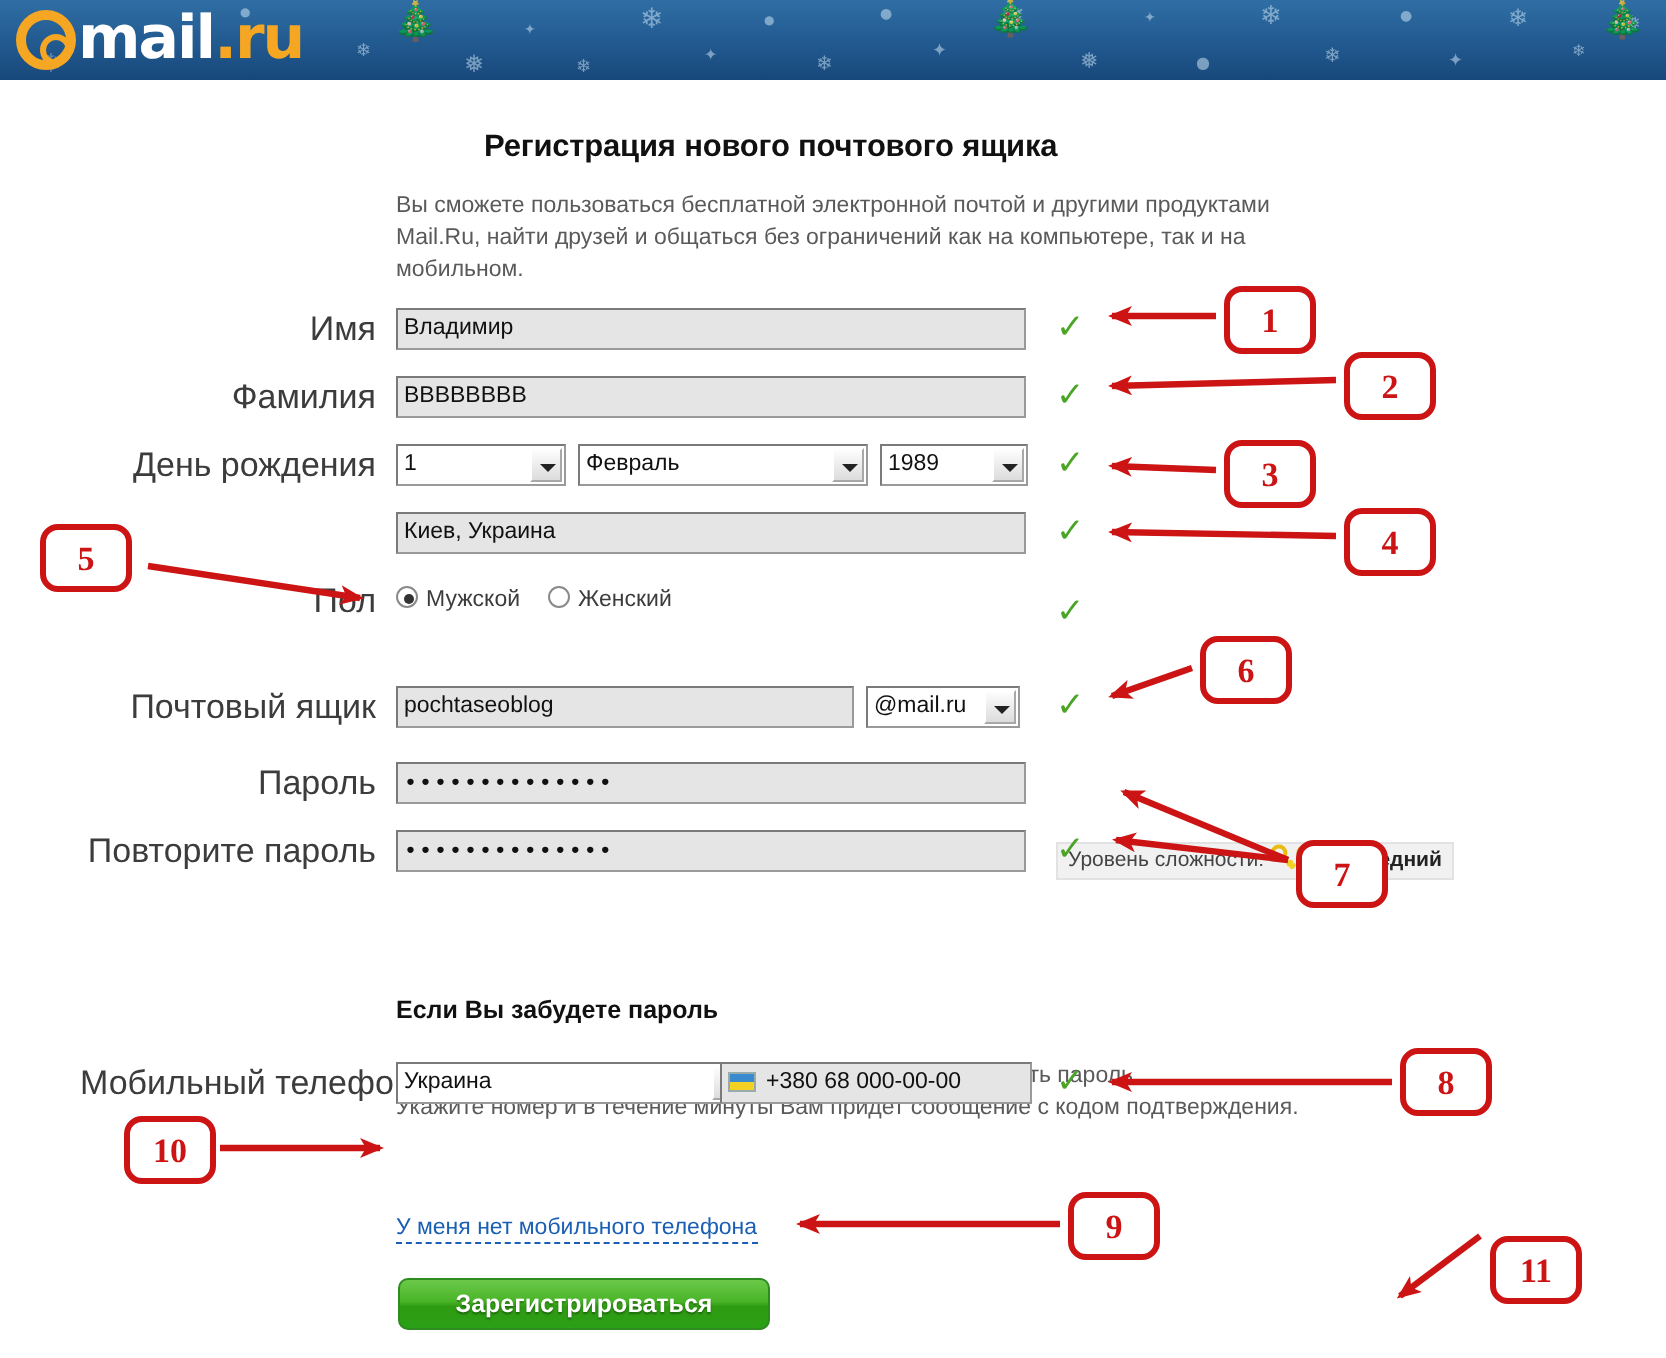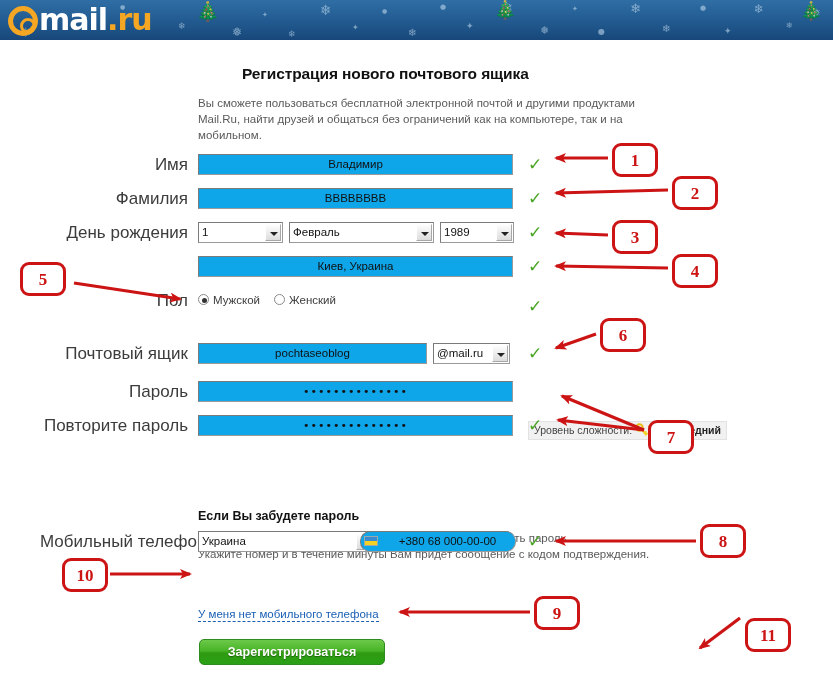--- a/index.html
+++ b/index.html
@@ -58,24 +58,24 @@
     font-size:11.5px; color:#5a5a5a; line-height:16px;
   }
 
   
   .row { position:absolute; left:0; width:833px; height:24px; }
   .lbl {
     position:absolute; left:40px; width:148px; text-align:right;
     font-size:17px; color:#3c3c3c; line-height:21px; white-space:nowrap;
   }
   .inp {
-    position:absolute; left:198px; height:21px; background:#0ea5e9;
+    position:absolute; left:198px; height:21px; background:#e5e5e5;
     border:1px solid #9a9a9a; border-top-color:#7a7a7a; border-left-color:#7a7a7a;
     font-size:11.5px; color:#111; padding:0 3px; line-height:19px;
-    font-family:"Liberation Sans", sans-serif; white-space:nowrap; overflow:hidden;text-align:center;
+    font-family:"Liberation Sans", sans-serif; white-space:nowrap; overflow:hidden;
   }
   .sel {
     position:absolute; height:21px; background:#fff;
     border:1px solid #9a9a9a; border-top-color:#7a7a7a; border-left-color:#7a7a7a;
     font-size:11.5px; color:#111; padding:0 3px; line-height:19px; white-space:nowrap;
   }
   .sel .arw {
     position:absolute; right:1px; top:1px; width:16px; height:17px;
     background: linear-gradient(180deg,#fdfdfd,#dcdcdc);
     border:1px solid #a8a8a8; border-top-color:#fff; border-left-color:#fff;
@@ -107,21 +107,21 @@
   
   .strength {
     position:absolute; left:528px; top:381px; height:19px;
     background:#f1f1f1; border:1px solid #e2e2e2;
     font-size:10.5px; color:#444; line-height:17px; padding:0 5px; white-space:nowrap;
   }
   .strength b { color:#222; }
   .key { display:inline-block; width:13px; height:13px; vertical-align:-2px; margin:0 0px; }
 
   
-  .subhead { position:absolute; left:198px; top:469px; font-size:12.5px; font-weight:bold; color:#111; }
+  .subhead { position:absolute; left:198px; top:458px; font-size:12.5px; font-weight:bold; color:#111; }
   .subtext { position:absolute; left:198px; top:490px; width:480px; font-size:11.5px; color:#5a5a5a; line-height:16px; }
 
   .flagbox {
     position:absolute; left:3px; top:4px; width:14px; height:10px;
     background: linear-gradient(180deg,#3a8ad0 0%,#3a8ad0 50%,#f2d024 50%,#f2d024 100%);
     border:1px solid #9aa;
   }
 
   .dashlink {
     position:absolute; left:198px; top:567px; font-size:11.5px; color:#1a5fb4;
@@ -274,21 +274,21 @@
     <span>С помощью мобильного телефона Вы сможете восстановить пароль.</span><br>
     <span>Укажите номер и в течение минуты Вам придет сообщение с кодом подтверждения.</span>
   </div>
 
   <div class="row" style="top:491px;">
     <div class="lbl">Мобильный телефон</div>
     <div class="sel" style="left:198px; width:176px;">
       <span>Украина</span>
       <span class="arw"></span>
     </div>
-    <div class="inp" style="left:360px; width:156px; padding-left:22px; position:absolute;border-radius:10px;">
+    <div class="inp" style="left:360px; width:156px; padding-left:22px; position:absolute;">
       <span class="flagbox"></span>
       <span>+380 68 000-00-00</span>
     </div>
     <div class="chk" style="left:528px; top:2px;">✓</div>
   </div>
 
   <div class="dashlink">У меня нет мобильного телефона</div>
 
   <div class="btn">Зарегистрироваться</div>
 

